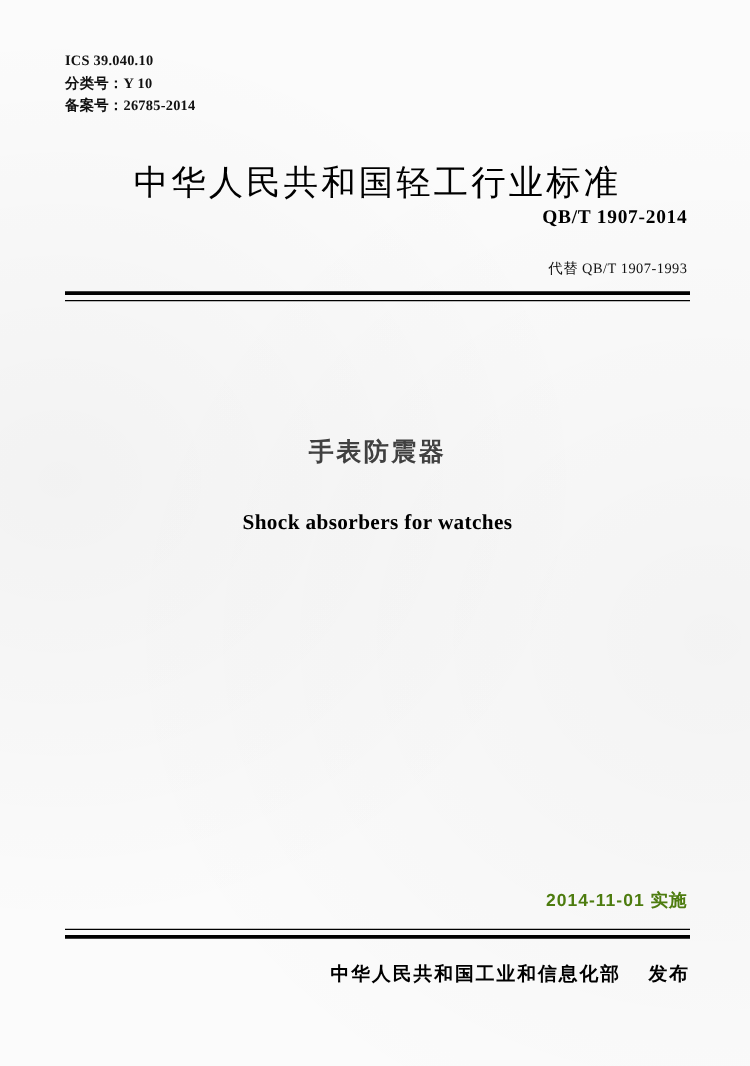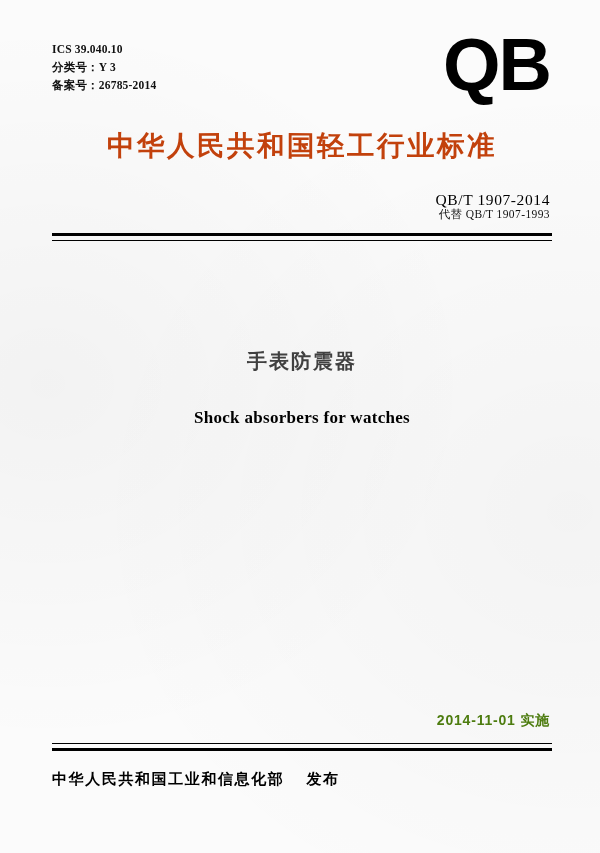--- a/index.html
+++ b/index.html
@@ -75,35 +75,35 @@
   }
 
   
   .main-title {
     position: absolute;
     top: 128px;
     left: 0;
     right: 0;
     text-align: center;
     font-family: "Liberation Sans", sans-serif;
-    font-weight: 700;
+    font-weight: 400;
     font-size: 27.5px;
     letter-spacing: 2.5px;
-    color: #c2410c;
+    color: #000000;
     white-space: nowrap;
   }
 
   
   .std-no {
     position: absolute;
-    top: 191px;
+    top: 165px;
     right: 2px;
     text-align: right;
     font-family: "Liberation Serif", serif;
-    font-weight: 400;
+    font-weight: 700;
     font-size: 15.5px;
     letter-spacing: 0.6px;
     color: #000;
   }
   .std-replace {
     position: absolute;
     top: 207px;
     right: 2px;
     text-align: center;
     font-family: "Liberation Serif", serif;
@@ -200,45 +200,44 @@
     right: 0;
     height: 3px;
     background: #000;
   }
 
   .publisher {
     position: absolute;
     top: 770px;
     left: 0;
     right: 0;
-    text-align: left;
+    text-align: right;
     font-family: "Liberation Sans", sans-serif;
     font-weight: 700;
     font-size: 15px;
     letter-spacing: 1.6px;
     color: #000;
     white-space: nowrap;
   }
   .publisher .pub-verb {
     margin-left: 22px;
   }
 </style>
 </head>
 <body>
 
 <div class="page">
   <div class="content">
 
     <div class="header-row">
       <div class="ics-block">
         <div>ICS 39.040.10</div>
-        <div>分类号：Y 3</div>
+        <div>分类号：Y 10</div>
         <div>备案号：26785-2014</div>
       </div>
-      <div class="qb-logo">QB</div>
     </div>
 
     <div class="main-title">中华人民共和国轻工行业标准</div>
 
     <div class="std-no">QB/T 1907-2014</div>
     <div class="std-replace">代替 QB/T 1907-1993</div>
 
     <div class="rule-thick"></div>
     <div class="rule-thin"></div>
 

